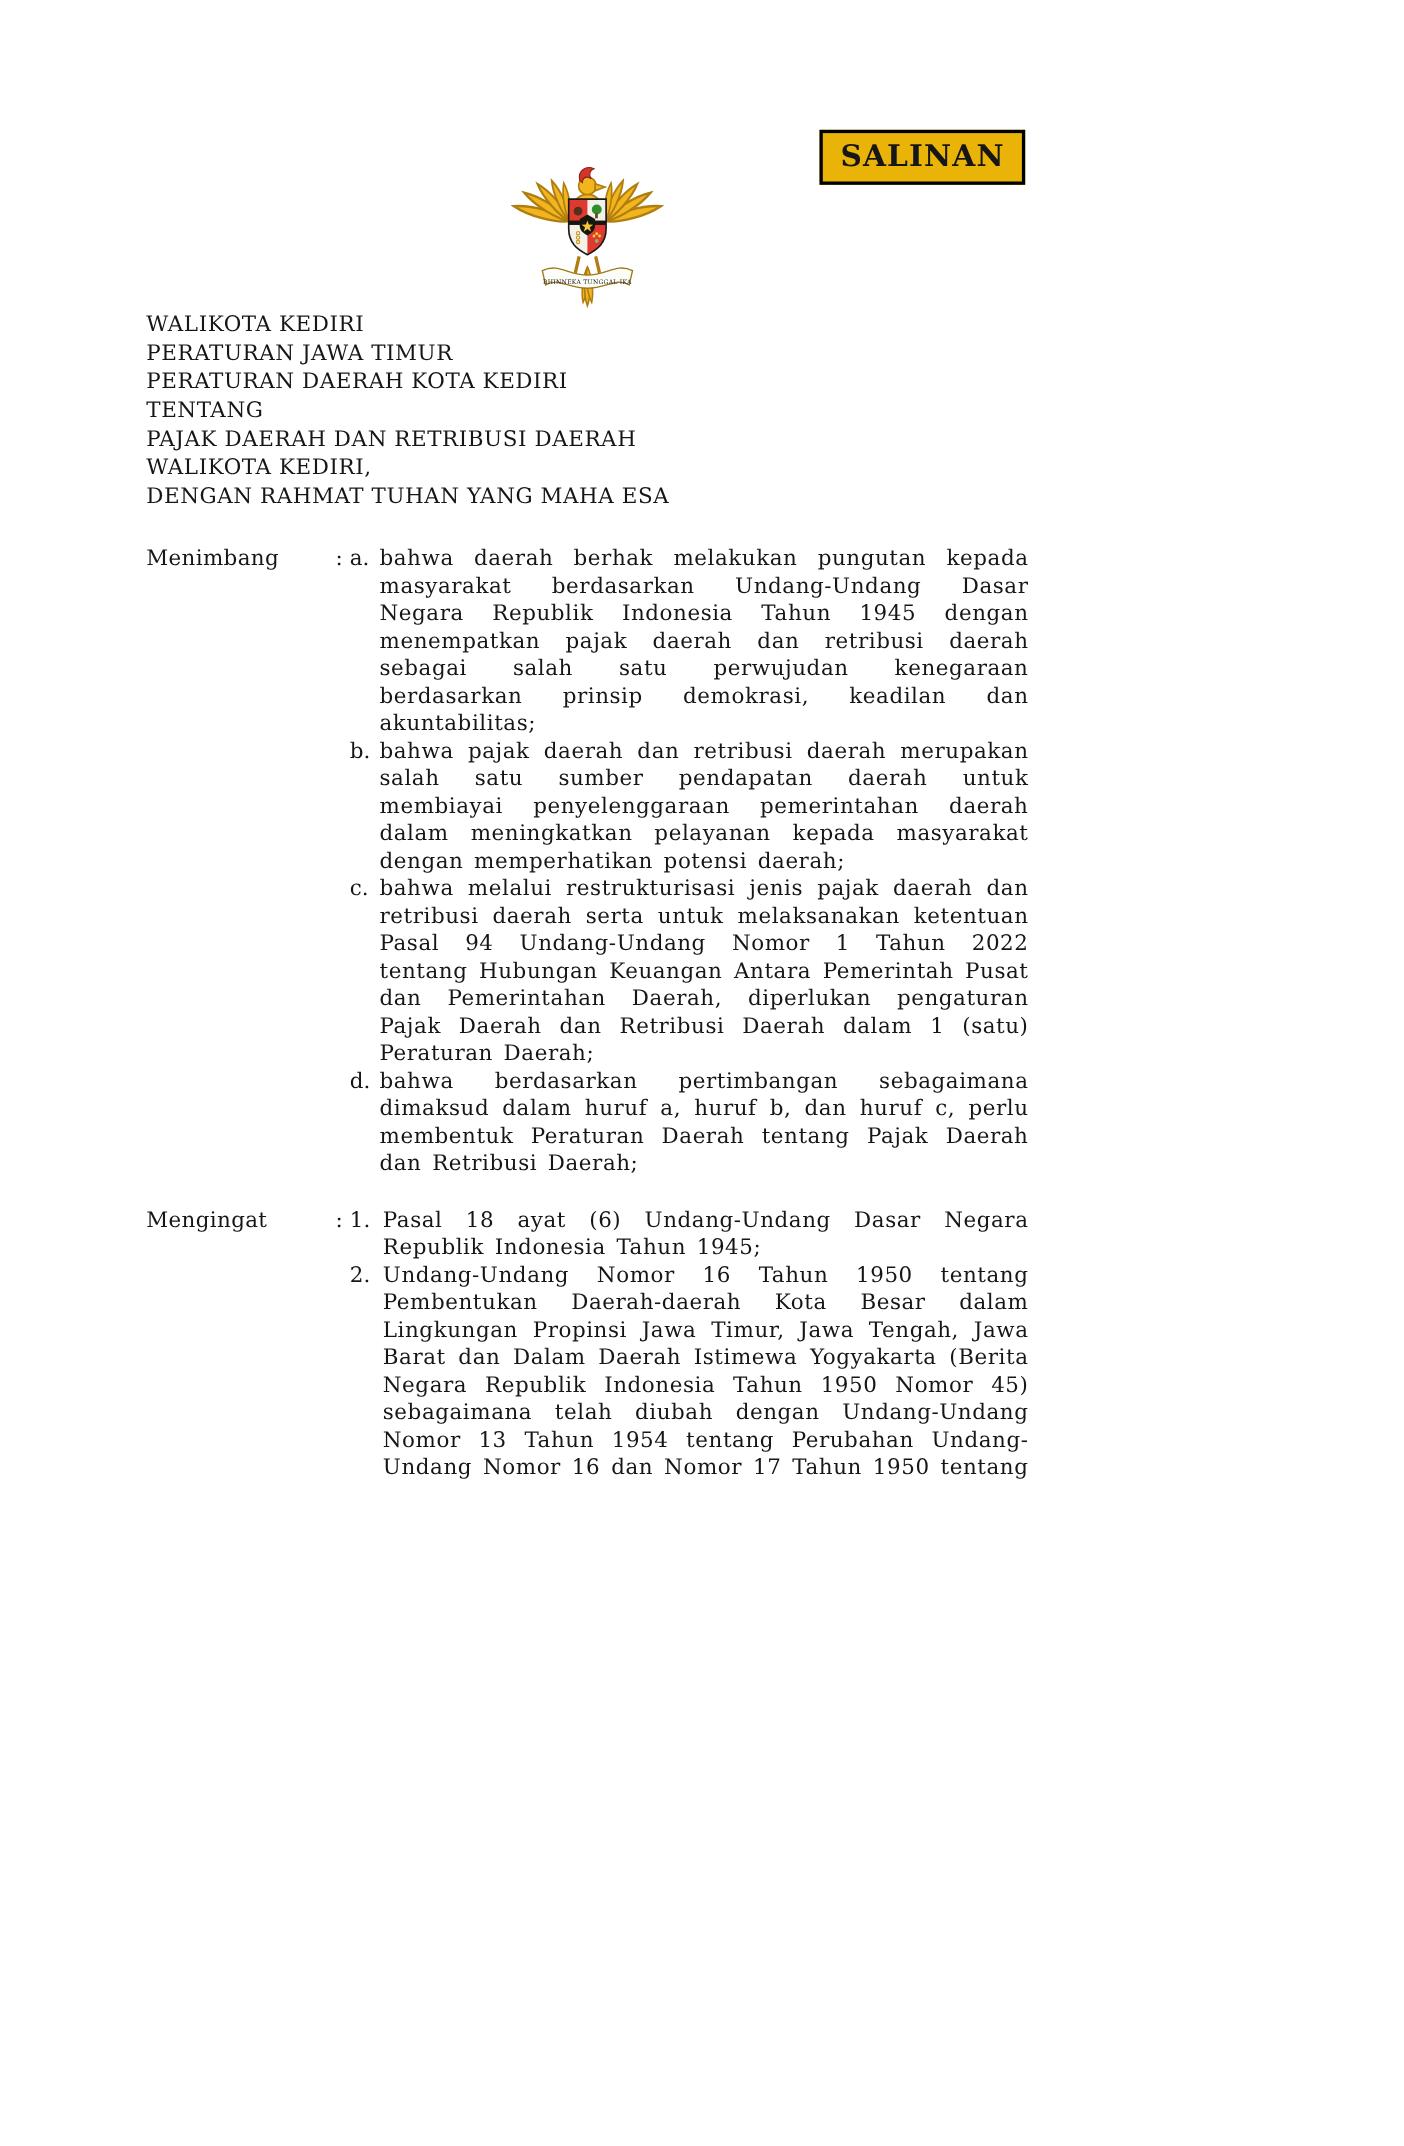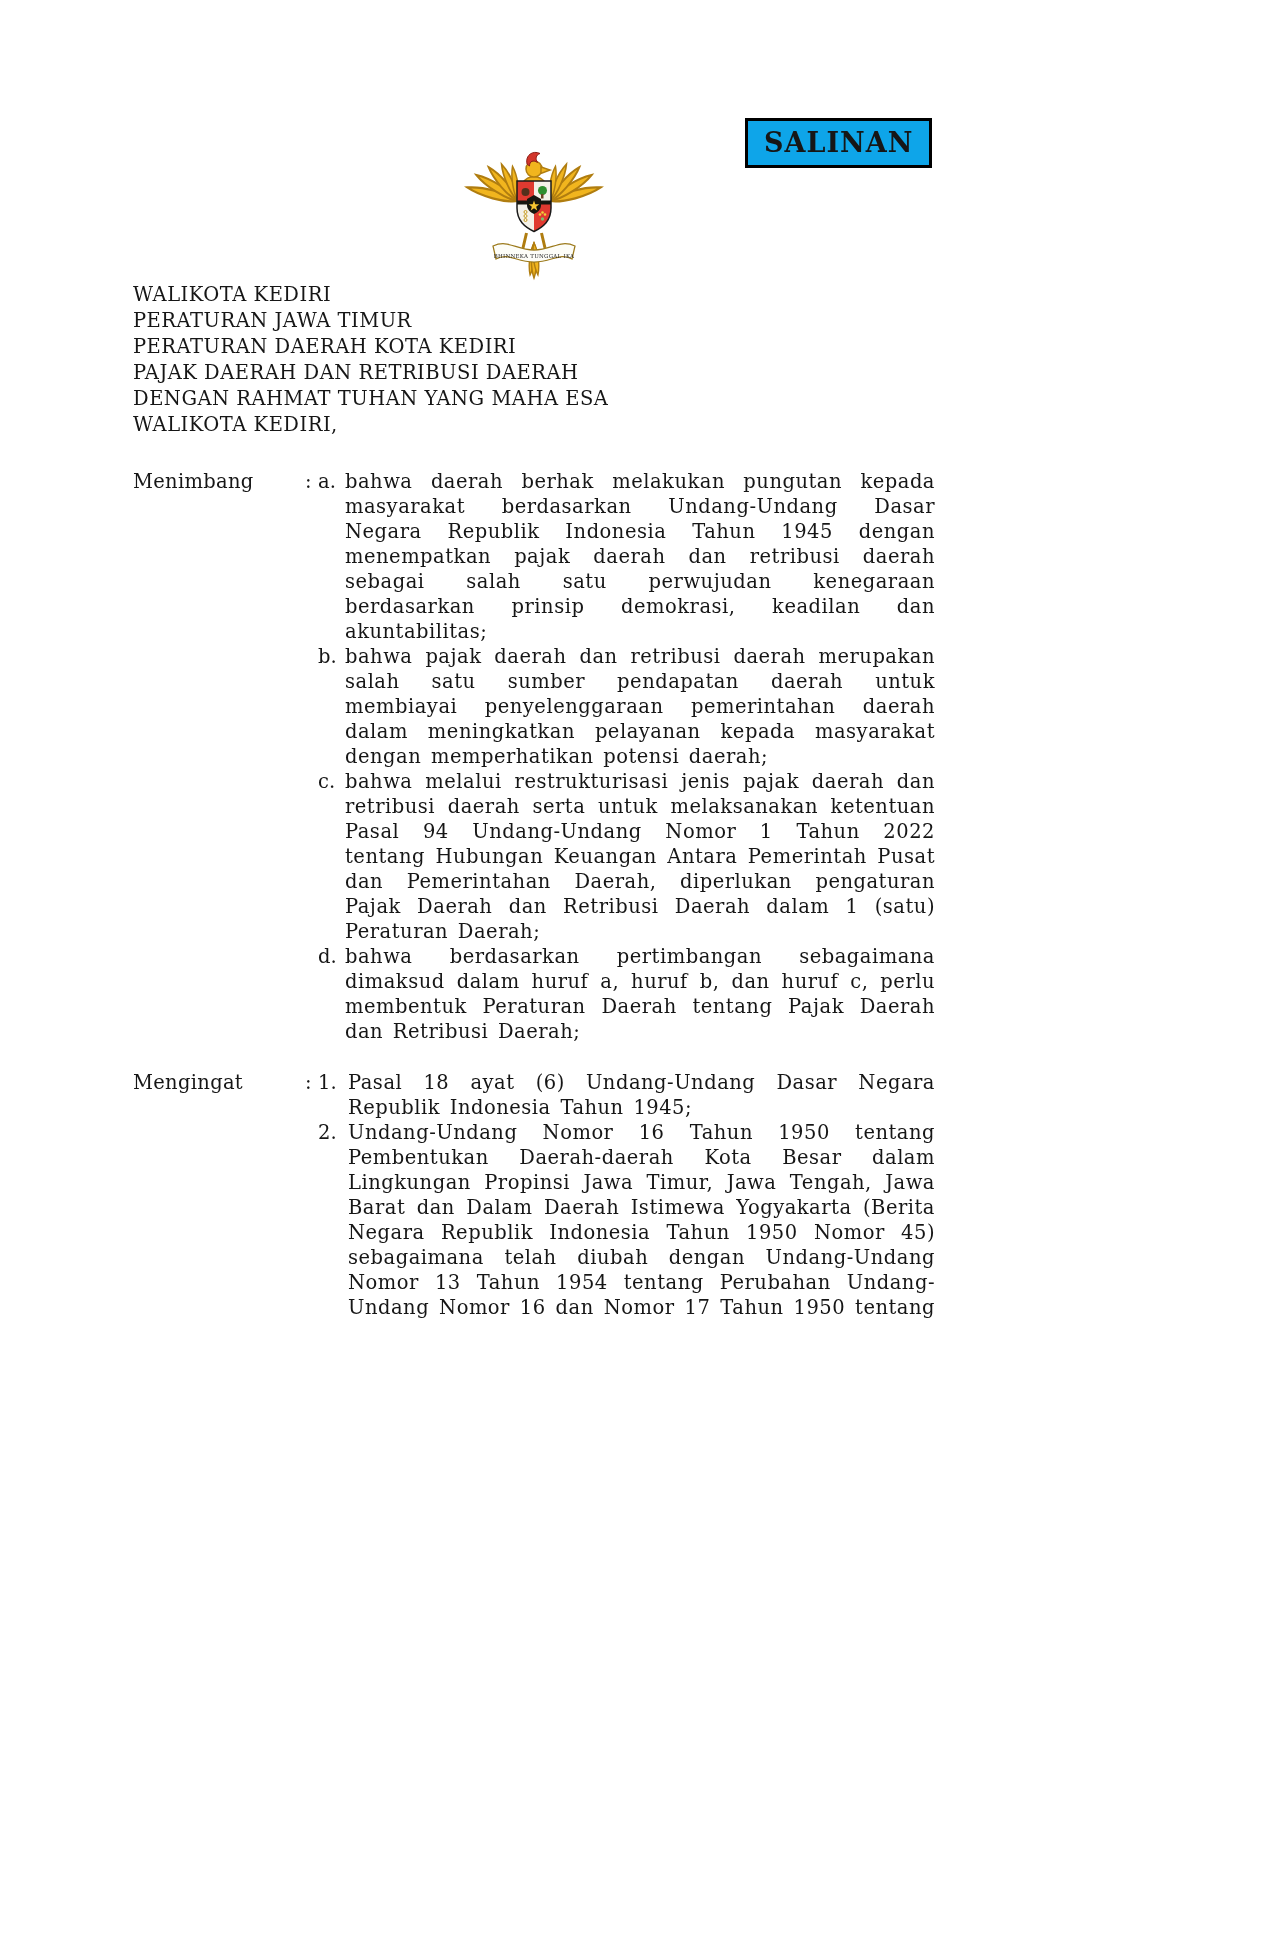--- a/index.html
+++ b/index.html
@@ -23,21 +23,21 @@
   .stamp {
     position: absolute;
     left: 745px;
     top: 118px;
     border: 3px solid #000000;
     padding: 5px 16px;
     font-weight: bold;
     font-size: 27px;
     line-height: 1.25;
     letter-spacing: 1px;
-    background: #0ea5e9;
+    background: #eab308;
   }
   .emblem {
     width: 150px;
     height: 160px;
     margin: 122px auto 0 auto;
   }
   .emblem svg { display: block; width: 100%; height: 100%; }
   p.c { text-align: left; margin: 0; line-height: 26px; letter-spacing: 0.5px; }
   .t1 { margin-top: 13px; }
   .t3 { margin-top: 9px; }
@@ -135,23 +135,24 @@
         <g>
           <path d="M68 248 C98 234 114 256 150 256 C186 256 202 234 232 248 L226 274 C202 260 186 280 150 280 C114 280 98 260 74 274 Z" fill="#FDFDF8" stroke="#9C7A1C" stroke-width="2.5"></path>
           <text x="150" y="272" text-anchor="middle" font-size="11" letter-spacing="0.5" fill="#222222">BHINNEKA TUNGGAL IKA</text>
         </g>
       </svg>
     </div>
 
     <p class="c t1">WALIKOTA KEDIRI</p>
     <p class="c">PERATURAN JAWA TIMUR</p>
     <p class="c t3">PERATURAN DAERAH KOTA KEDIRI</p>
+    <p class="c t5">TENTANG</p>
     <p class="c t6">PAJAK DAERAH DAN RETRIBUSI DAERAH</p>
+    <p class="c t8">WALIKOTA KEDIRI,</p>
     <p class="c t7">DENGAN RAHMAT TUHAN YANG MAHA ESA</p>
-    <p class="c t8">WALIKOTA KEDIRI,</p>
 
     <div class="row body-start">
       <div class="rlabel">Menimbang</div>
       <div class="rcolon">:</div>
       <div class="ritems">
         <div class="item">
           <div class="marker">a.</div>
           <div class="itext">bahwa daerah berhak melakukan pungutan kepada masyarakat berdasarkan Undang-Undang Dasar Negara Republik Indonesia Tahun 1945 dengan menempatkan pajak daerah dan retribusi daerah sebagai salah satu perwujudan kenegaraan berdasarkan prinsip demokrasi, keadilan dan akuntabilitas;</div>
         </div>
         <div class="item">

